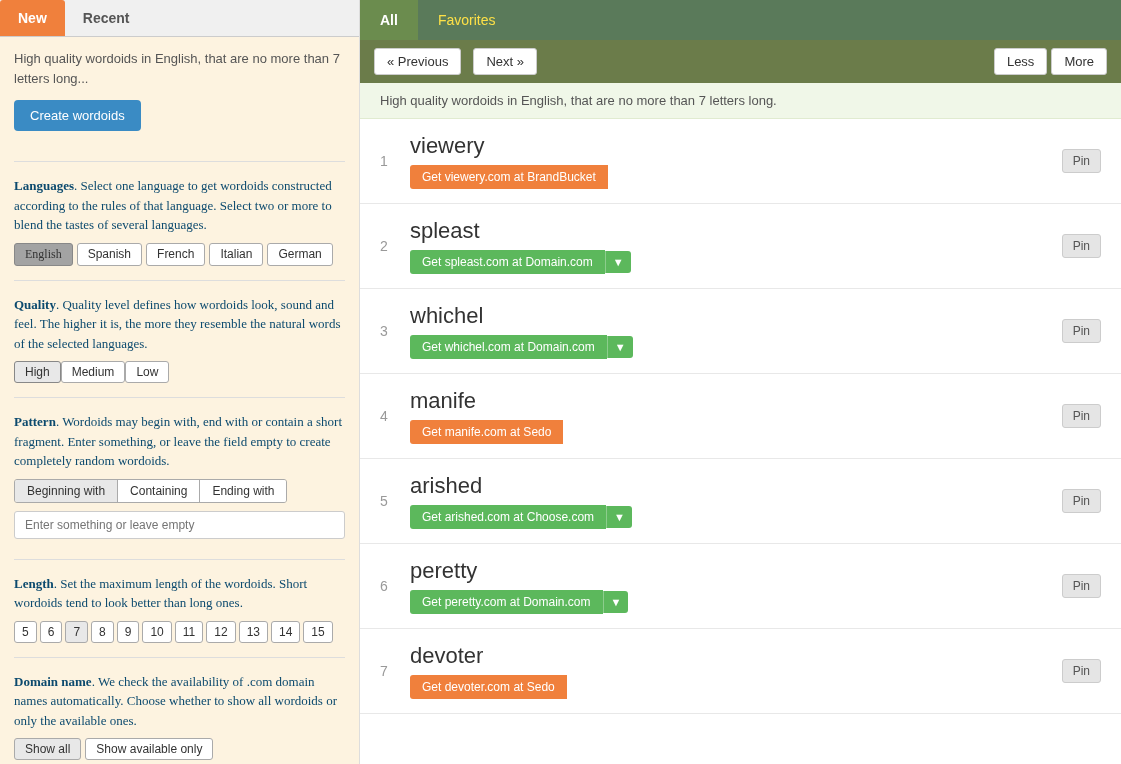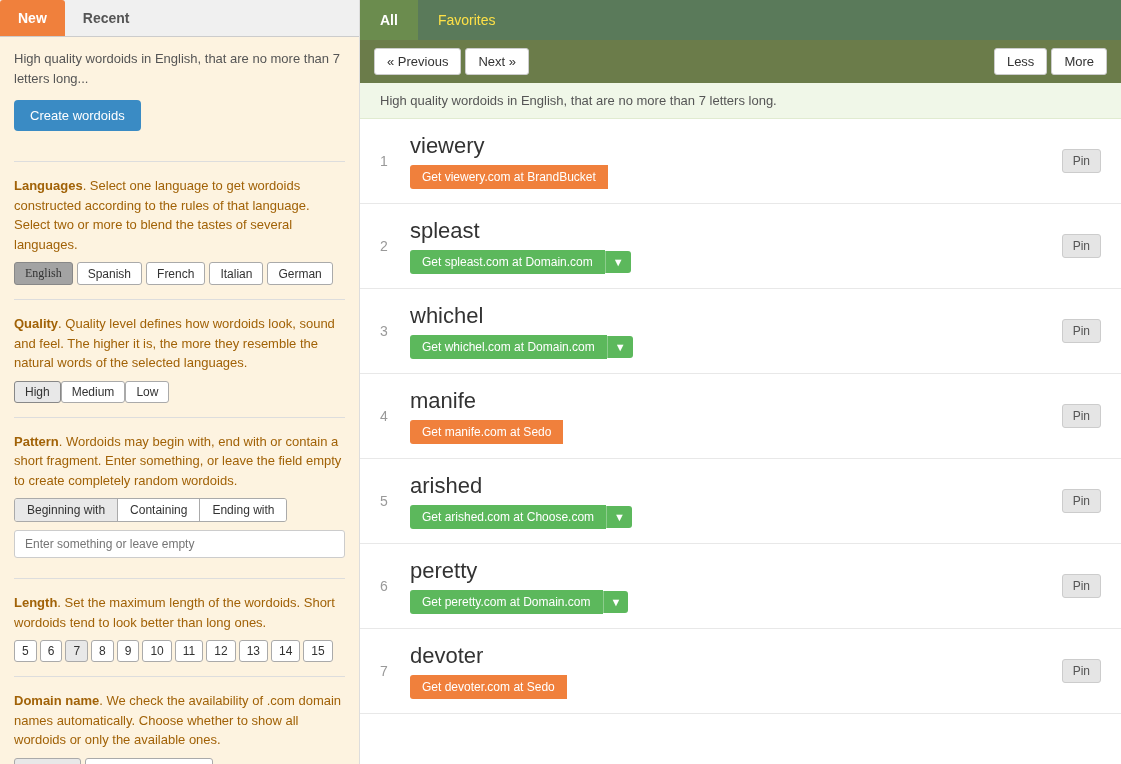--- a/index.html
+++ b/index.html
@@ -57,23 +57,24 @@
       margin-bottom: 16px;
     }
 
     .section-divider {
       border-top: 1px solid #ddd;
       margin: 14px 0;
     }
 
     .section-label {
       font-size: 13px;
-      color: #a16207;
+      color: #0c4a6e;
       margin-bottom: 8px;
       line-height: 1.5;
+      font-family: Liberation Serif, serif;
     }
     .section-label strong {
       font-weight: bold;
     }
 
     .lang-buttons {
       display: flex;
       gap: 4px;
       flex-wrap: wrap;
       margin-bottom: 6px;
@@ -211,21 +212,21 @@
 
     .nav-bar {
       background: #6b7c4a;
       display: flex;
       align-items: center;
       padding: 8px 14px;
       justify-content: space-between;
     }
     .nav-left {
       display: flex;
-      gap: 4px;
+      gap: 12px;
     }
     .nav-btn {
       padding: 5px 12px;
       border: 1px solid #ccc;
       background: white;
       border-radius: 3px;
       cursor: pointer;
       font-size: 13px;
       color: #333;
     }

